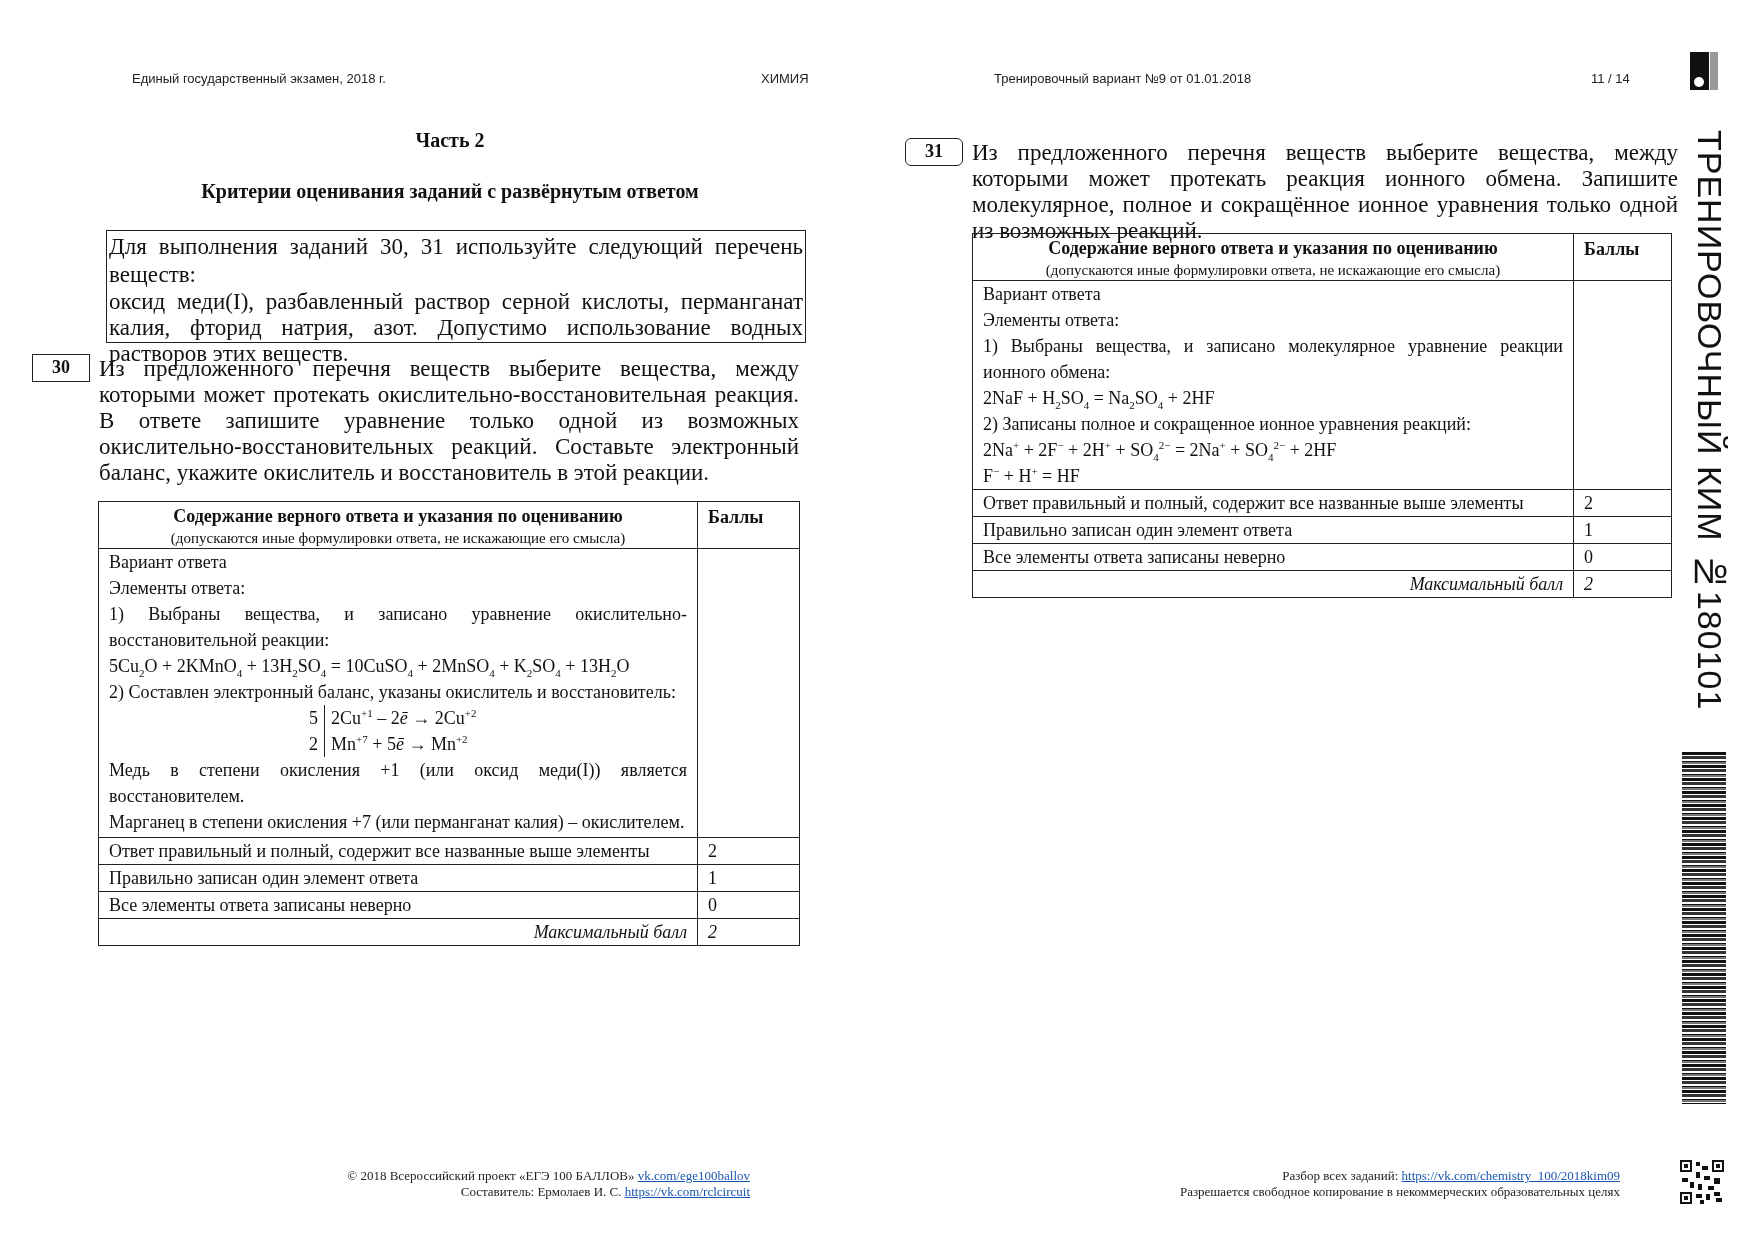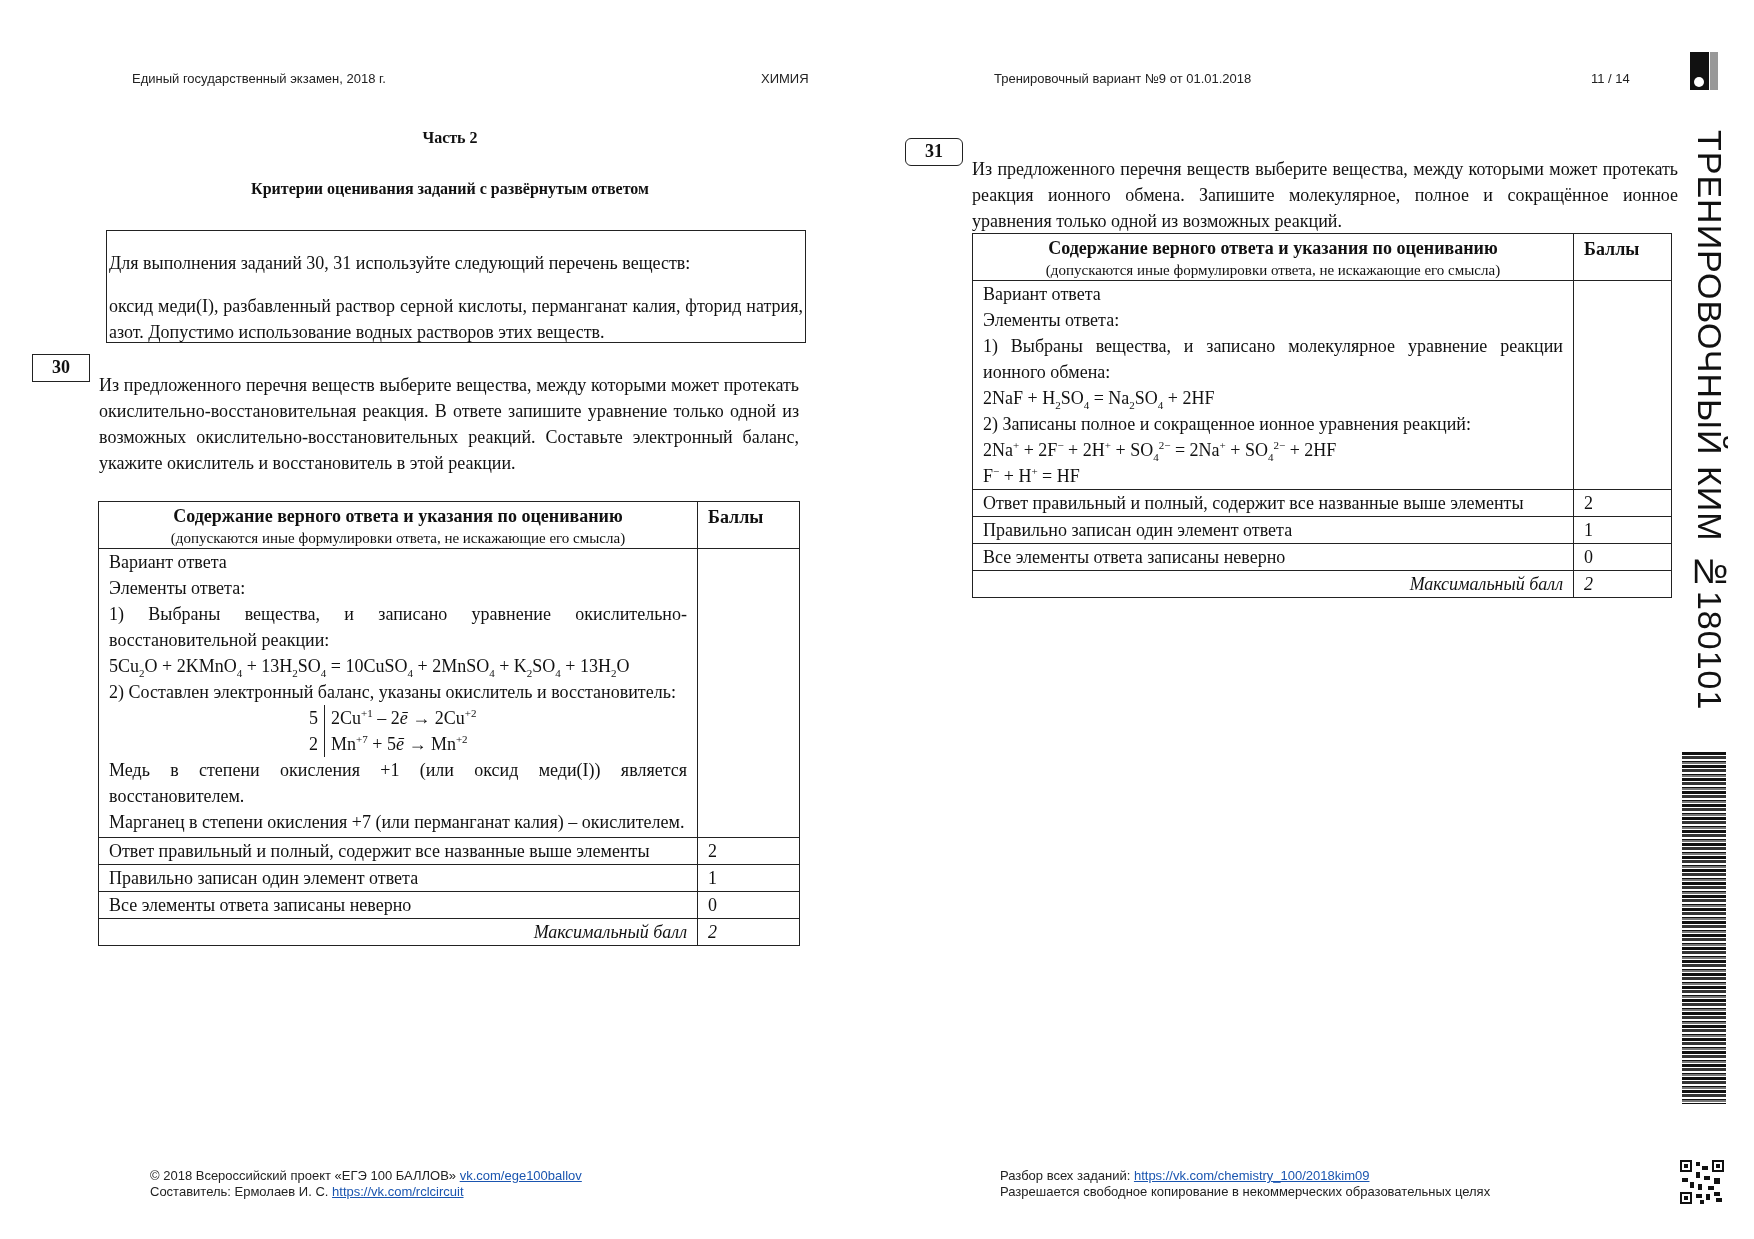--- a/index.html
+++ b/index.html
@@ -1,39 +1,39 @@
 <!DOCTYPE html>
 <html><head>
 <meta charset="utf-8">
 <style>
   html, body { margin:0; padding:0; background:#ffffff; }
   body { width:1754px; height:1239px; position:relative; overflow:hidden; color:#111; font-family:"Liberation Serif", serif; }
   .hdr { position:absolute; top:71px; font-size:13px; font-family:"Liberation Sans", sans-serif; color:#222;margin-left:26px; }
   .center { text-align:center; }
-  .title { position:absolute; font-weight:bold; font-size:16px; }
+  .title { position:absolute; font-weight:bold; font-size:20px; }
   .box { position:absolute; border:1.5px solid #222; box-sizing:border-box; }
-  .txt { font-size:18px; line-height:26px; text-align:justify;margin-top:16px; }
+  .txt { font-size:23px; line-height:26px; text-align:justify; }
   .qnum { position:absolute; border:1.5px solid #222; width:58px; height:28px; box-sizing:border-box; text-align:center; font-weight:bold; font-size:18px; line-height:25px; }
   table.crit { position:absolute; border-collapse:collapse; font-size:18px; }
   table.crit td { border:1.5px solid #222; padding:0 10px; vertical-align:top; line-height:26px; }
   table.crit .h1 { font-weight:bold; text-align:center; line-height:24px; }
   table.crit .h2 { font-size:15px; text-align:center; line-height:20px; }
   table.crit .pts { text-align:left; }
   .just { text-align:justify; }
   .ital { font-style:italic; }
   sub, sup { font-size:11px; line-height:0; }
   .bal { margin-left:200px; display:flex; }
   .bal .co { text-align:right; padding-right:6px; border-right:1.5px solid #222; }
   .bal .eq { padding-left:6px; }
   .side { position:absolute; left:1690px; top:130px; writing-mode:vertical-rl; font-family:"Liberation Sans", sans-serif; font-size:34px; letter-spacing:1px; color:#111; }
   .logo { position:absolute; left:1690px; top:52px; width:30px; height:38px; }
   .barcode { position:absolute; left:1682px; top:752px; width:44px; height:352px;
     background:repeating-linear-gradient(to bottom,#111 0 3px,#fff 3px 4px,#333 4px 7px,#fff 7px 9px,#111 9px 10px,#777 10px 12px,#fff 12px 13px); }
   .qr { position:absolute; left:1680px; top:1160px; width:44px; height:44px; }
-  .foot { position:absolute; font-family:Liberation Sans, sans-serif; font-size:13px; text-align:left; color:#222; line-height:16px; }
+  .foot { position:absolute; font-family:Liberation Serif, serif; font-size:13px; text-align:right; color:#222; line-height:16px; }
   a.lnk { color:#1a55b0; text-decoration:underline; }
 </style>
 </head>
 <body>
 
 <div class="hdr" style="left:106px;">Единый государственный экзамен, 2018 г.</div>
 <div class="hdr" style="left:735px;">ХИМИЯ</div>
 <div class="hdr" style="left:968px;">Тренировочный вариант №9 от 01.01.2018</div>
 <div class="hdr" style="left:1565px;">11 / 14</div>
 

